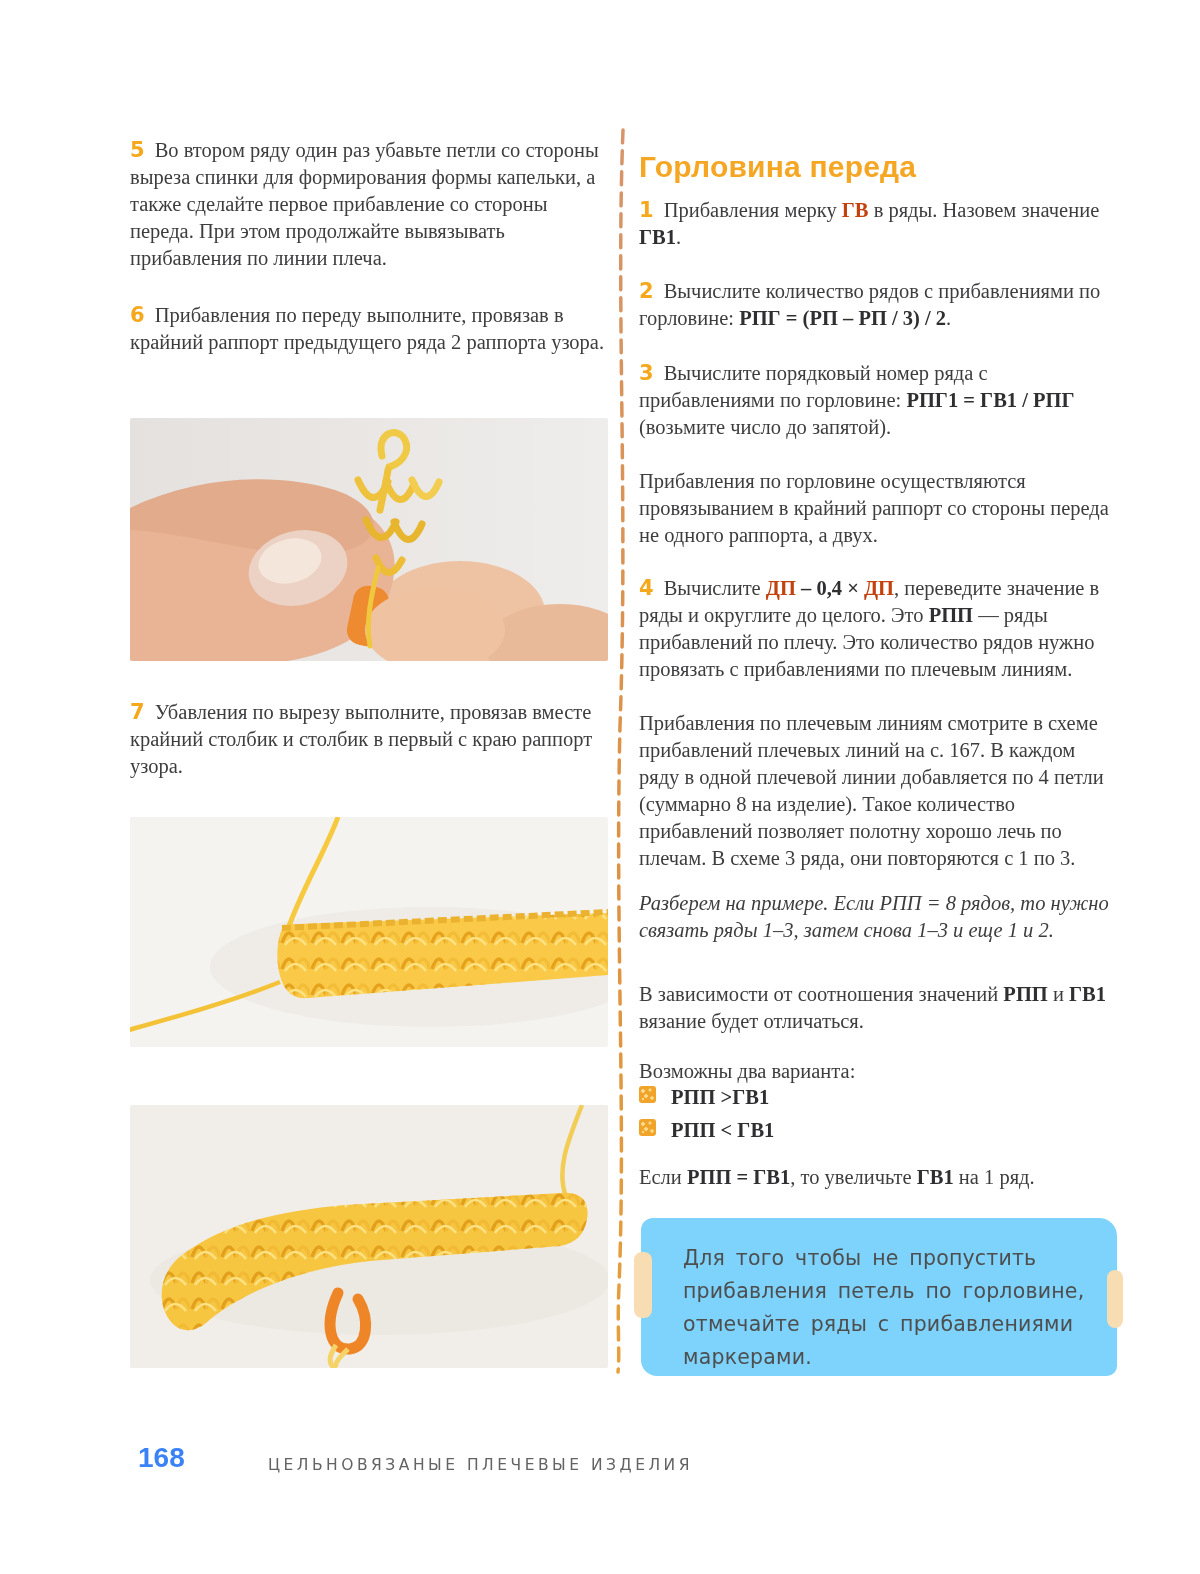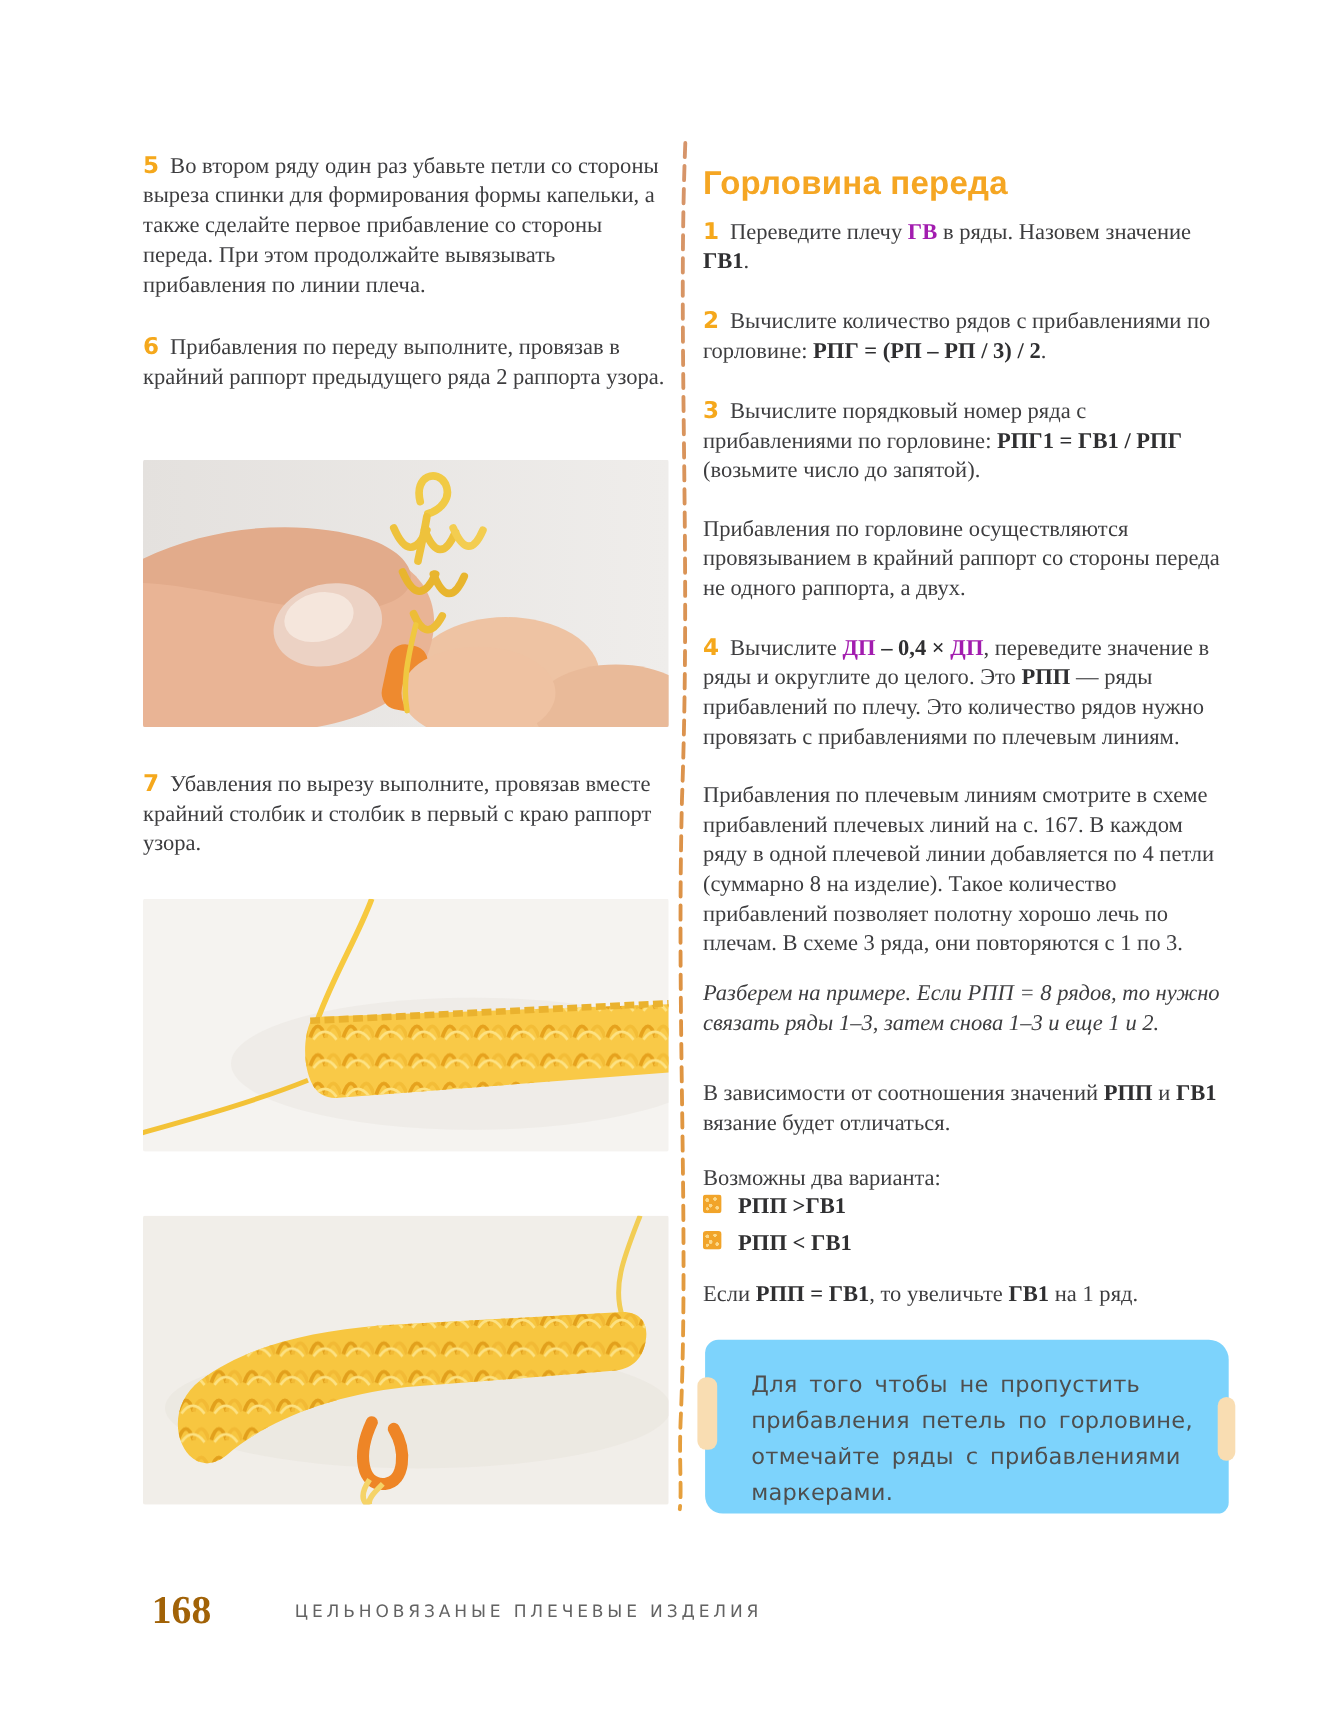--- a/index.html
+++ b/index.html
@@ -5,21 +5,21 @@
   *{margin:0;padding:0;box-sizing:border-box}
   html,body{width:1200px;height:1574px;background:#ffffff}
   body{position:relative;overflow:hidden;font-family:"Liberation Serif",serif;color:#3d3d3f}
   .abs{position:absolute}
   .lcol{left:130px;width:478px}
   .rcol{left:639px;width:477px}
 
   .step,.para{font-size:20.5px;line-height:27px}
   .num{font-family:"DejaVu Sans",sans-serif;font-weight:700;color:#F5A81C;font-size:21px;margin-right:10px}
   b{font-weight:700;color:#2f2f31}
-  .red{color:#a21caf;font-weight:700}
+  .red{color:#c2410c;font-weight:700}
   .italic{font-style:italic}
 
   .heading{font-family:"Liberation Sans",sans-serif;font-weight:700;font-size:30px;color:#F5A623;letter-spacing:0.2px}
 
   .photo{position:absolute;overflow:hidden;border-radius:2px}
   .photo svg{display:block;width:100%;height:100%}
 
   .variant{display:flex;align-items:flex-start;gap:15px}
   .bullet-icon{flex:0 0 auto;width:17px;height:17px;border-radius:3px;background-color:#f1a42a;
     background-image:
@@ -30,21 +30,21 @@
       radial-gradient(circle at 4px 13px,#fbd98b 1.3px,transparent 1.6px);}
   .variant b{font-size:20.5px}
 
   .notebox{position:absolute;left:641px;top:1218px;width:476px;height:158px;background:#7dd3fc;
     border-radius:12px 18px 10px 16px;}
   .notebox::before{content:"";position:absolute;left:-7px;top:34px;width:18px;height:66px;background:#F9DDB2;border-radius:8px}
   .notebox::after{content:"";position:absolute;right:-6px;top:52px;width:16px;height:58px;background:#F9DDB2;border-radius:8px}
   .note-text{position:absolute;left:42px;top:24px;width:402px;font-family:"DejaVu Sans",sans-serif;
     font-size:20.5px;line-height:33px;color:#4e4e4e;letter-spacing:0.2px;word-spacing:4px}
 
-  .footer-num{font-family:Liberation Serif, serif;font-weight:700;font-size:36px;color:#a16207}
+  .footer-num{font-family:Liberation Sans, sans-serif;font-weight:700;font-size:28px;color:#3b82f6}
   .footer-text{font-family:"DejaVu Sans",sans-serif;font-size:15.5px;letter-spacing:3.5px;color:#636363}
 </style>
 </head>
 <body>
 
 <div class="page">
 
   <p class="abs lcol step" style="top:137px"><span class="num">5</span><span>Во втором ряду один раз убавьте петли со стороны выреза спинки для формирования формы капельки, а также сделайте первое прибавление со стороны переда. При этом продолжайте вывязывать прибавления по линии плеча.</span></p>
 
   <p class="abs lcol step" style="top:302px"><span class="num">6</span><span>Прибавления по переду выполните, провязав в крайний раппорт предыдущего ряда 2 раппорта узора.</span></p>
@@ -131,21 +131,21 @@
         <stop offset="0" stop-color="#d6956b"></stop>
           <stop offset="0.6" stop-color="#dd9243"></stop>
           <stop offset="1" stop-color="#e6a03c"></stop>
       </linearGradient>
     </defs>
     <path d="M17,4 C10,180 22,380 14,600 C9,800 20,990 13,1160 C11,1200 14,1228 12,1246" stroke="url(#dv)" stroke-width="3.5" fill="none" stroke-linecap="round" stroke-dasharray="13 8"></path>
   </svg>
 
   <h2 class="abs rcol heading" style="top:150px">Горловина переда</h2>
 
-  <p class="abs rcol step" style="top:197px"><span class="num">1</span><span>Переведите плечу </span><span class="red">ГВ</span><span> в ряды. Назовем значение </span><b>ГВ1</b><span>.</span></p>
+  <p class="abs rcol step" style="top:197px"><span class="num">1</span><span>Прибавления мерку </span><span class="red">ГВ</span><span> в ряды. Назовем значение </span><b>ГВ1</b><span>.</span></p>
 
   <p class="abs rcol step" style="top:278px"><span class="num">2</span><span>Вычислите количество рядов с прибавлениями по горловине: </span><b>РПГ = (РП – РП / 3) / 2</b><span>.</span></p>
 
   <p class="abs rcol step" style="top:360px"><span class="num">3</span><span>Вычислите порядковый номер ряда с прибавлениями по горловине: </span><b>РПГ1 = ГВ1 / РПГ</b><span> (возьмите число до запятой).</span></p>
 
   <p class="abs rcol para" style="top:468px">Прибавления по горловине осуществляются провязыванием в крайний раппорт со стороны переда не одного раппорта, а двух.</p>
 
   <p class="abs rcol step" style="top:575px"><span class="num">4</span><span>Вычислите </span><span class="red">ДП</span><b> – 0,4 × </b><span class="red">ДП</span><span>, переведите значение в ряды и округлите до целого. Это </span><b>РПП</b><span> — ряды прибавлений по плечу. Это количество рядов нужно провязать с прибавлениями по плечевым линиям.</span></p>
 
   <p class="abs rcol para" style="top:710px">Прибавления по плечевым линиям смотрите в схеме прибавлений плечевых линий на с. 167. В каждом ряду в одной плечевой линии добавляется по 4 петли (суммарно 8 на изделие). Такое количество прибавлений позволяет полотну хорошо лечь по плечам. В схеме 3 ряда, они повторяются с 1 по 3.</p>

